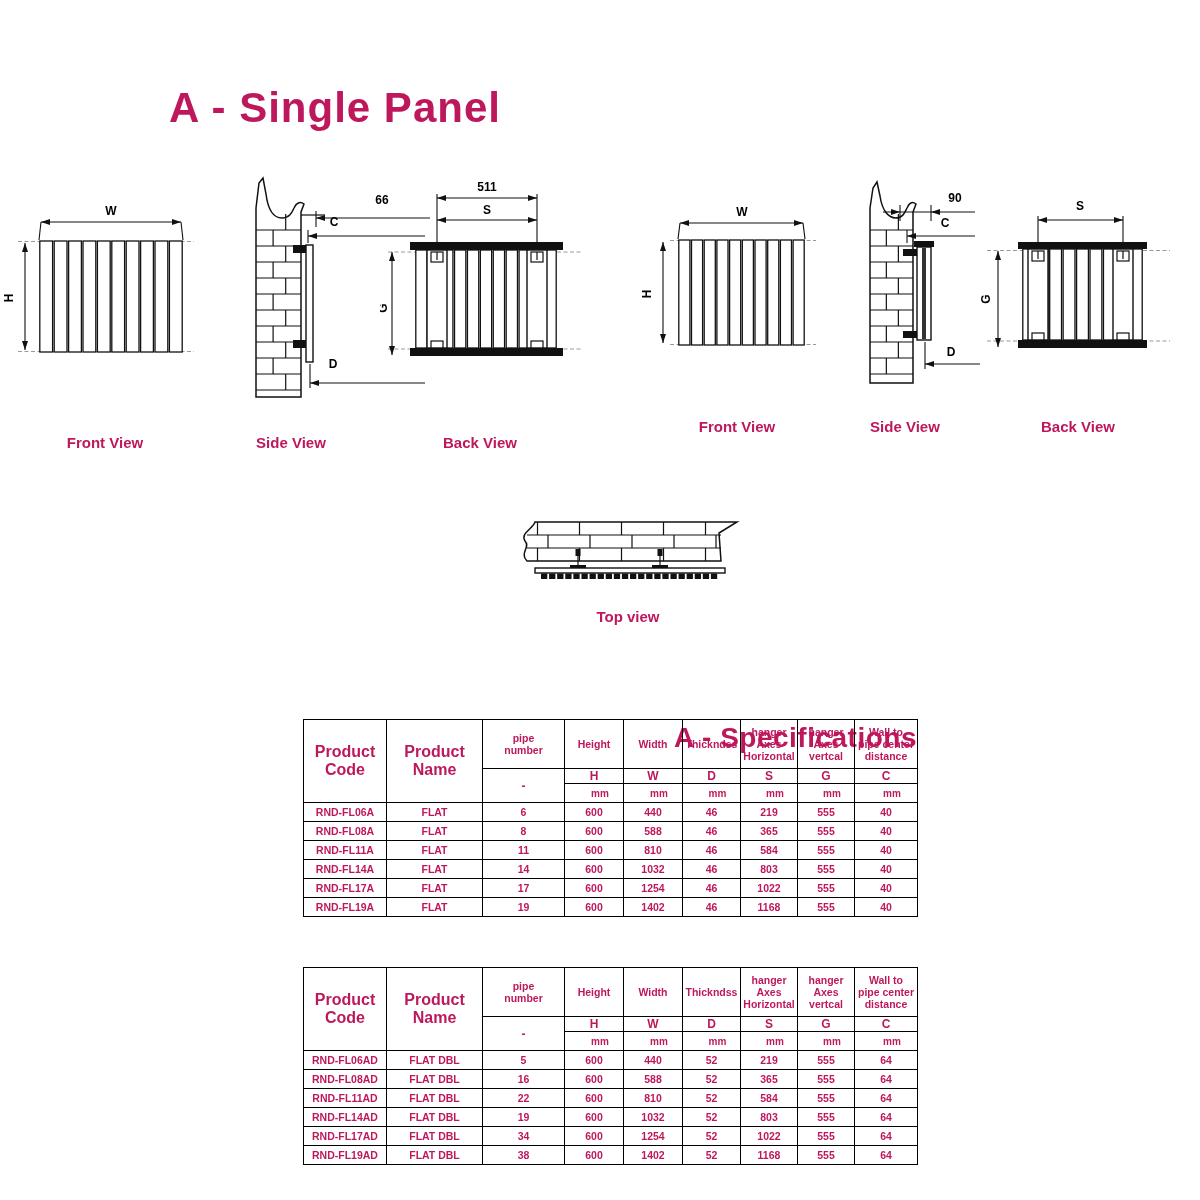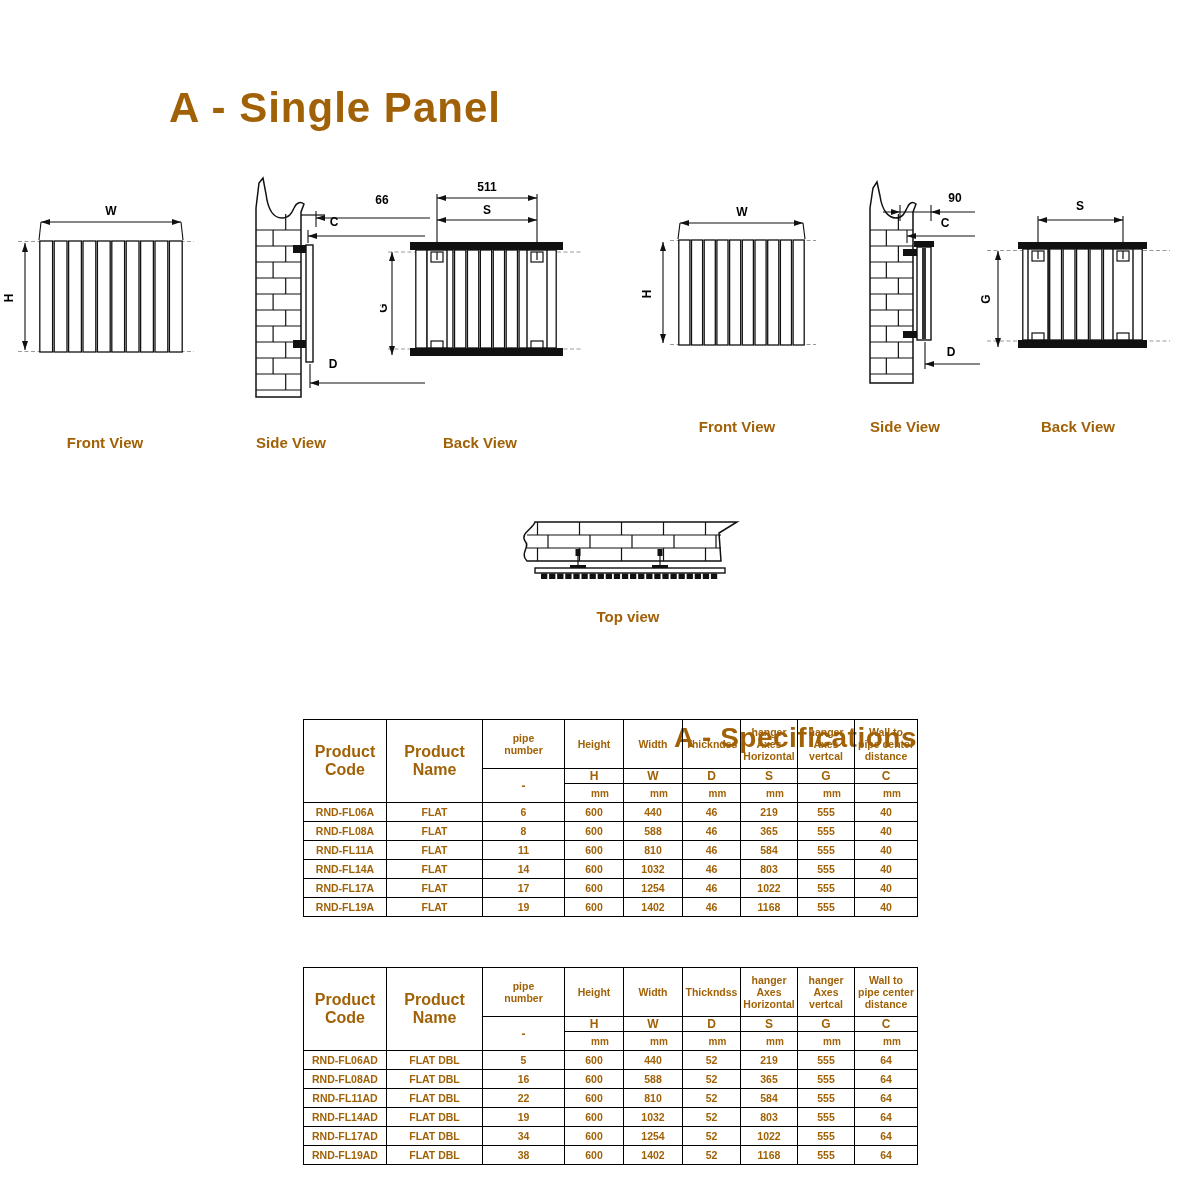--- a/index.html
+++ b/index.html
@@ -1,17 +1,17 @@
 <!DOCTYPE html>
 <html><head>
 <meta charset="utf-8">
 <style>
   html,body{margin:0;padding:0;background:#fff;}
   #page{position:relative;width:1200px;height:1200px;background:#fff;overflow:hidden;
-        font-family:"Liberation Sans", sans-serif;color:#a16207;}
+        font-family:"Liberation Sans", sans-serif;color:#be185d;}
   .abs{position:absolute;}
   .big-title{font-size:42px;font-weight:bold;letter-spacing:1px;text-align:center;white-space:nowrap;}
   .caption{font-size:15px;font-weight:bold;text-align:center;width:110px;white-space:nowrap;}
   .spec-title{font-size:28px;font-weight:bold;text-align:right;width:614px;letter-spacing:.5px;margin-top:28px;}
   svg text{font-family:"Liberation Sans", sans-serif;font-weight:bold;font-size:12px;fill:#000;}
   .ln{stroke:#111;stroke-width:1.5;fill:none;}
   .ln2{stroke:#111;stroke-width:1.2;fill:none;}
   .dim{stroke:#111;stroke-width:1.1;fill:none;}
   .dsh{stroke:#9a9a9a;stroke-width:1;fill:none;stroke-dasharray:4 2.5;}
   .fil{fill:#111;stroke:none;}

